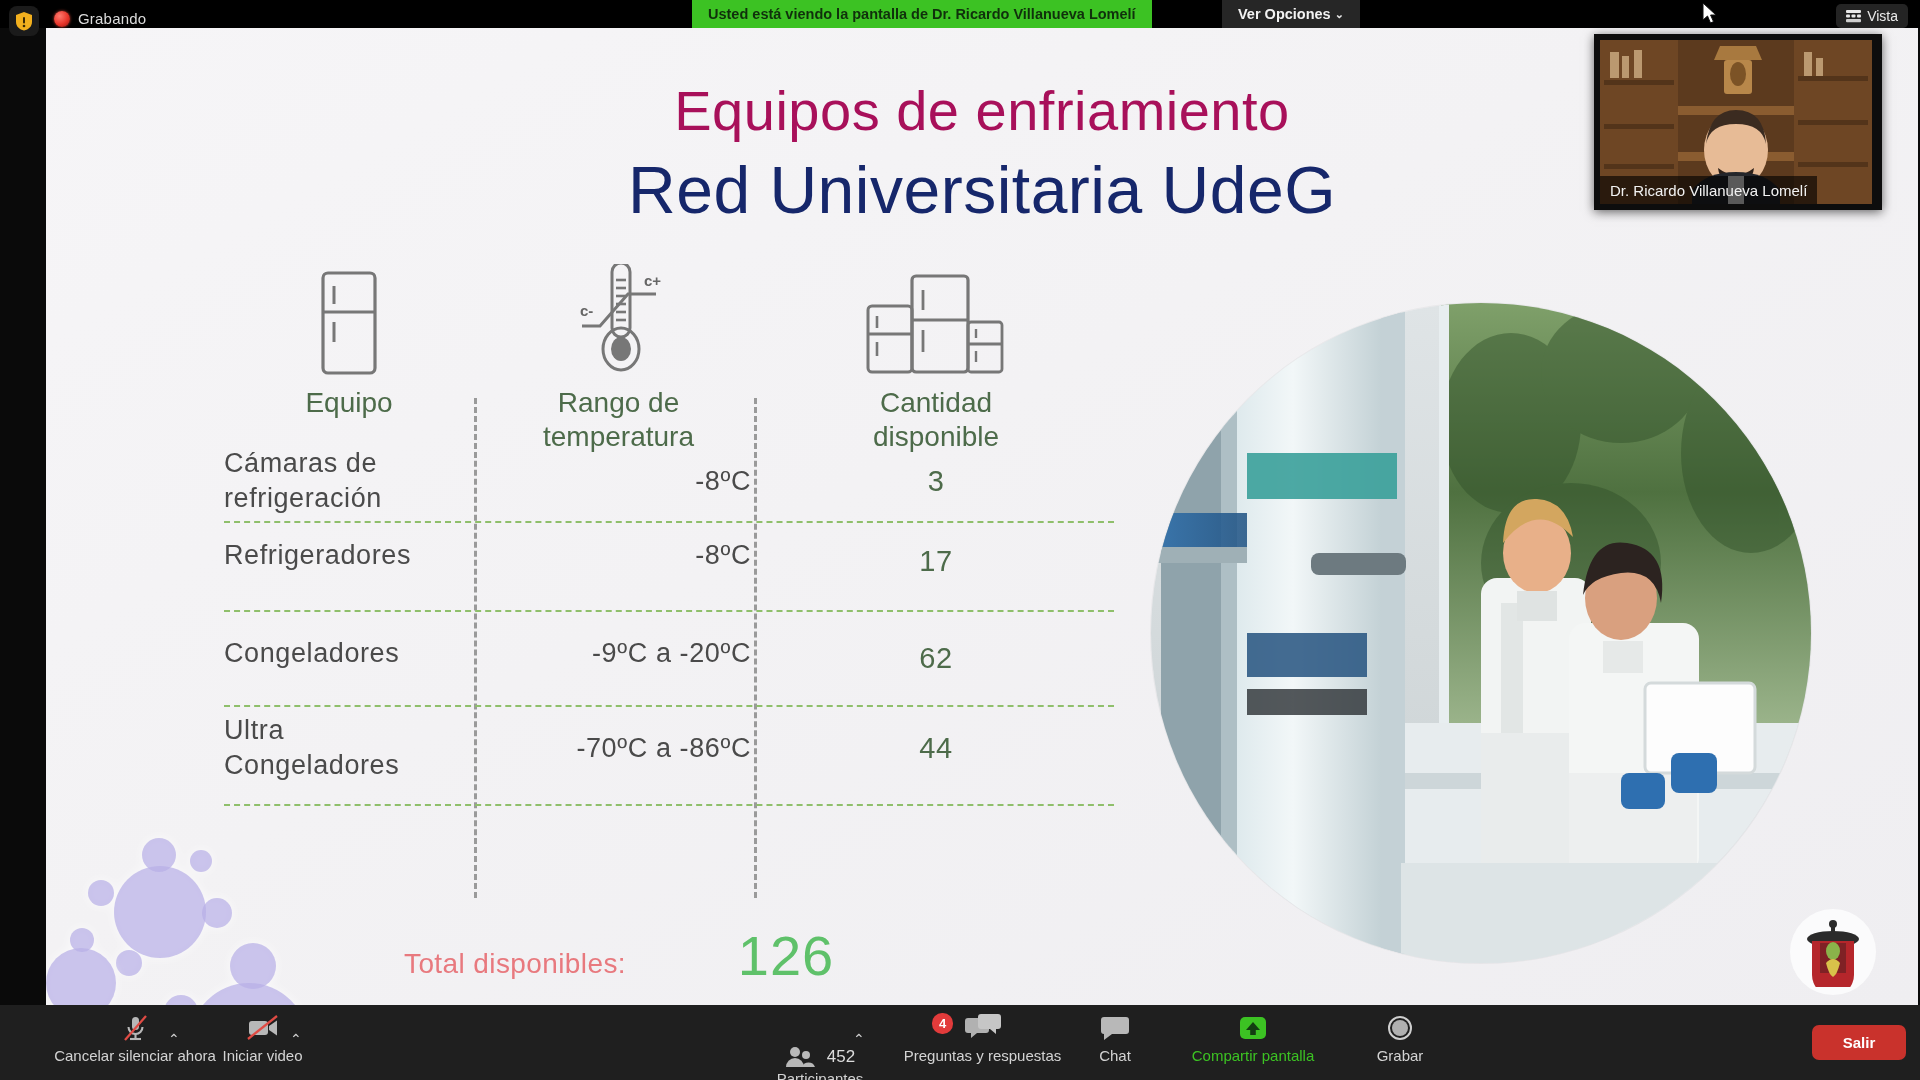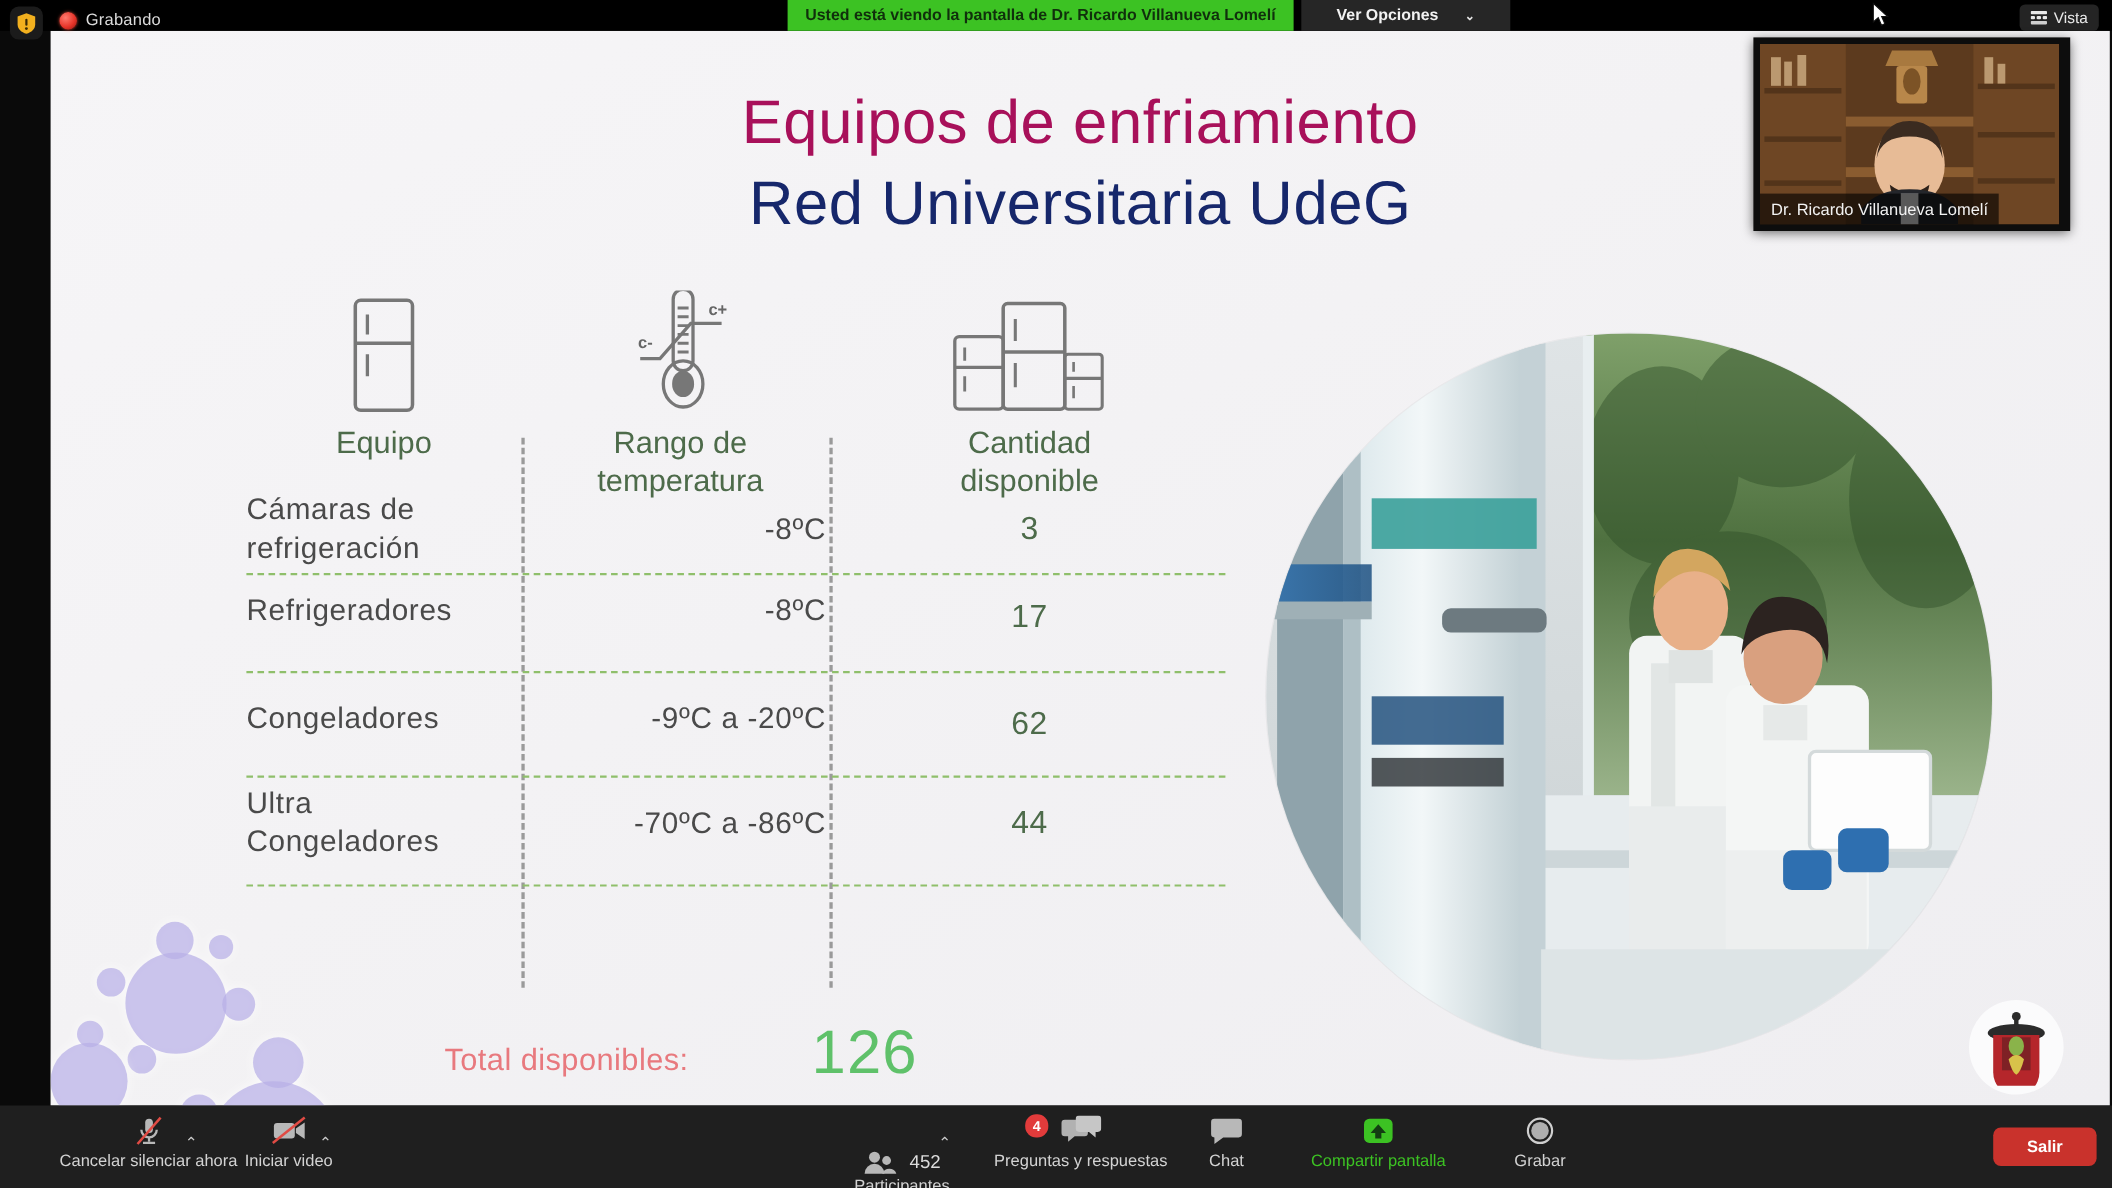--- a/index.html
+++ b/index.html
@@ -28,26 +28,26 @@
     box-shadow: 0 0 3px rgba(255,80,60,.8);
   }
   .rec-label {
     position: absolute; left: 78px; top: 10px;
     font-size: 15px; color: #dcdcdc; letter-spacing: .2px;
   }
   .sharing-banner {
     position: absolute; left: 692px; top: 0; height: 28px;
     background: #3cc223; color: #10300c;
     display: flex; align-items: center; padding: 0 16px;
-    font-size: 14.5px; font-weight: bold; white-space: nowrap; margin-left: 24px;
+    font-size: 14.5px; font-weight: bold; white-space: nowrap;
   }
   .view-options {
-    position: absolute; left: 1183px; top: 0; height: 28px;
+    position: absolute; left: 1222px; top: 0; height: 28px;
     background: #262626; color: #f2f2f2;
-    display: flex; align-items: center; gap: 24px; padding: 0 32px;
+    display: flex; align-items: center; gap: 4px; padding: 0 16px;
     font-size: 14.5px; font-weight: bold; white-space: nowrap;
   }
   .view-options .chev { font-size: 11px; opacity: .95; }
   .vista-pill {
     position: absolute; right: 12px; top: 4px; height: 24px;
     background: #242424; border-radius: 5px; color: #e9e9e9;
     display: flex; align-items: center; gap: 6px; padding: 0 10px;
     font-size: 14px; z-index: 46;
   }
 
@@ -64,21 +64,21 @@
   .virus .body { position: absolute; border-radius: 50%; background: #b7aee6; opacity: .72; }
   .virus .spike { position: absolute; border-radius: 50%; background: #b7aee6; opacity: .72; }
 
   .title-main {
     position: absolute; left: 0; right: 0; top: 50px; text-align: center;
     color: #a8105a; font-size: 56px; font-weight: normal; letter-spacing: .5px;
     font-family: "Liberation Sans", sans-serif;
   }
   .title-sub {
     position: absolute; left: 0; right: 0; top: 124px; text-align: center;
-    color: #16276b; font-size: 56px; letter-spacing: .5px;
+    color: #16276b; font-size: 66px; letter-spacing: .5px;
     font-family: "Liberation Sans", sans-serif;
   }
 
   
   .tbl { position: absolute; left: 160px; top: 230px; width: 920px; }
   .hdr-row { position: relative; height: 220px; }
   .hdr-cell { position: absolute; text-align: center; color: #4d6b4a; font-size: 28px; line-height: 1.22; }
   .hdr-cell .ico { height: 118px; display: flex; align-items: flex-end; justify-content: center; margin-bottom: 10px; }
 
   .vline { position: absolute; width: 0; border-left: 3px dashed #9a9a9a; top: 0; }

